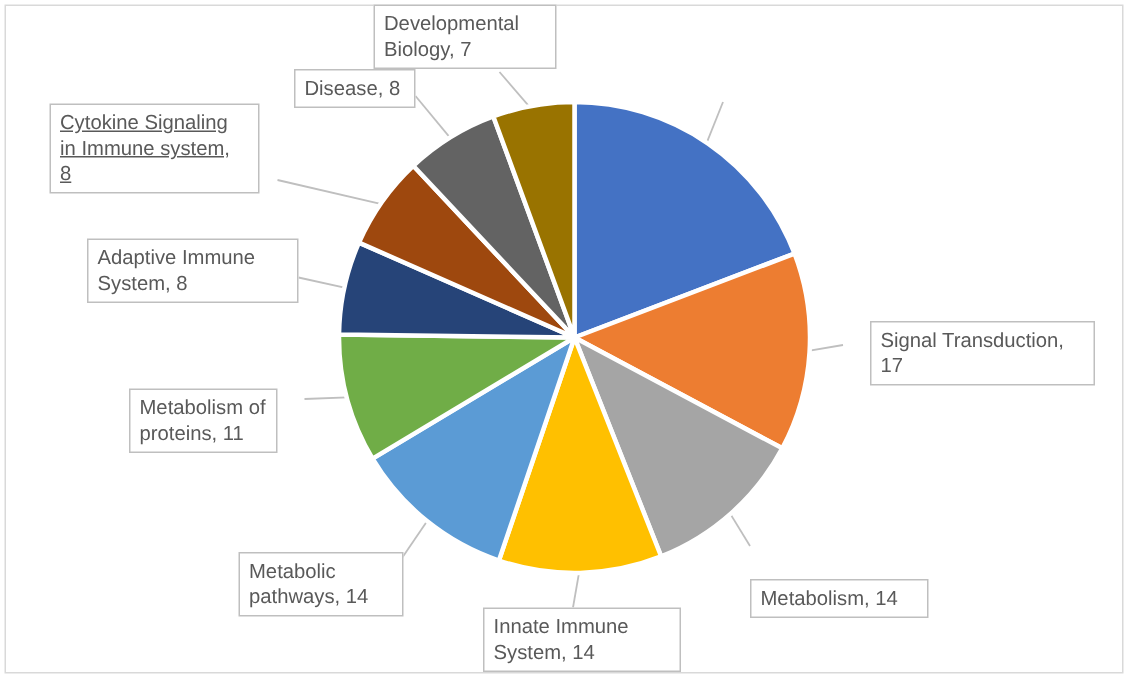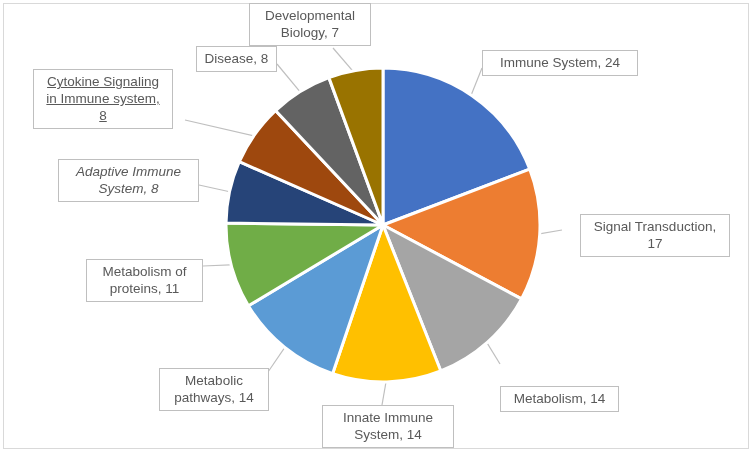--- a/index.html
+++ b/index.html
@@ -38,21 +38,20 @@
   }
   .callout {
     position: absolute;
     box-sizing: border-box;
     border: 1px solid #bfbfbf;
     background: #ffffff;
     color: #595959;
     font-family: "Liberation Sans", sans-serif;
     font-size: 13.5px;
     line-height: 17px;
-    text-align: center;
     padding: 3px 6px 4px 6px;
     white-space: pre-line;
     z-index: 5;
   }
 </style>
 </head>
 <body>
 
 <div id="chart-canvas">
   <div id="chart-frame"></div>
@@ -77,37 +76,36 @@
         <path d="M 383 225 L 440.79555477149444 370.97490828445547 A 157 157 0 0 1 332.61185326026816 373.6944338841748 Z" fill="#FFC000" stroke="#FFFFFF" stroke-width="3" stroke-linejoin="round"></path>
         <path d="M 383 225 L 332.61185326026816 373.6944338841748 A 157 157 0 0 1 248.3683149775966 305.7670068036965 Z" fill="#5B9BD5" stroke="#FFFFFF" stroke-width="3" stroke-linejoin="round"></path>
         <path d="M 383 225 L 248.3683149775966 305.7670068036965 A 157 157 0 0 1 226.01239606000087 223.02713173831364 Z" fill="#70AD47" stroke="#FFFFFF" stroke-width="3" stroke-linejoin="round"></path>
         <path d="M 383 225 L 226.01239606000087 223.02713173831364 A 157 157 0 0 1 239.3071358985159 161.74368959295504 Z" fill="#264478" stroke="#FFFFFF" stroke-width="3" stroke-linejoin="round"></path>
         <path d="M 383 225 L 239.3071358985159 161.74368959295504 A 157 157 0 0 1 275.5261043691958 110.55192549483841 Z" fill="#9E480E" stroke="#FFFFFF" stroke-width="3" stroke-linejoin="round"></path>
         <path d="M 383 225 L 275.5261043691958 110.55192549483841 A 157 157 0 0 1 328.89106106160074 77.61878434834179 Z" fill="#636363" stroke="#FFFFFF" stroke-width="3" stroke-linejoin="round"></path>
         <path d="M 383 225 L 328.89106106160074 77.61878434834179 A 157 157 0 0 1 382.99999999999994 68 Z" fill="#997300" stroke="#FFFFFF" stroke-width="3" stroke-linejoin="round"></path>
       </g>
   </svg>
 
-  <div class="callout" style="left:482px; top:50px; width:156px;">Immune System, 24</div>
 
   <div class="callout" style="left:580px; top:214px; width:150px;">Signal Transduction,
 17</div>
 
   <div class="callout" style="left:500px; top:362px; width:119px;margin-top:24px;">Metabolism, 14</div>
 
   <div class="callout" style="left:322px; top:405px; width:132px;">Innate Immune
 System, 14</div>
 
   <div class="callout" style="left:159px; top:368px; width:110px;">Metabolic
 pathways, 14</div>
 
-  <div class="callout" style="left:86px; top:259px; width:117px;">Metabolism of
+  <div class="callout" style="left:86px; top:259px; width:99px;">Metabolism of
 proteins, 11</div>
 
-  <div class="callout" style="left:58px; top:159px; width:141px;font-style:italic;">Adaptive Immune
+  <div class="callout" style="left:58px; top:159px; width:141px;">Adaptive Immune
 System, 8</div>
 
   <div class="callout" style="left:33px; top:69px; width:140px;text-decoration:underline;">Cytokine Signaling
 in Immune system,
 8</div>
 
   <div class="callout" style="left:196px; top:46px; width:81px;">Disease, 8</div>
 
   <div class="callout" style="left:249px; top:3px; width:122px;">Developmental
 Biology, 7</div>

